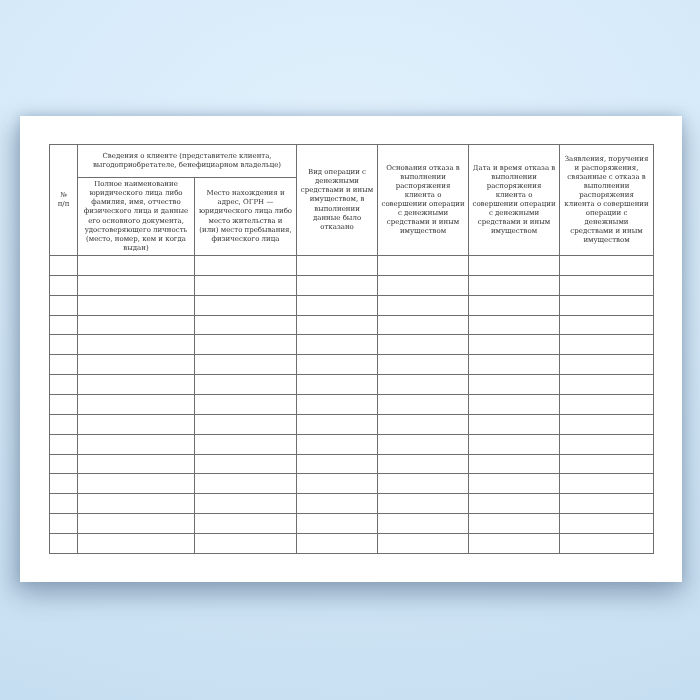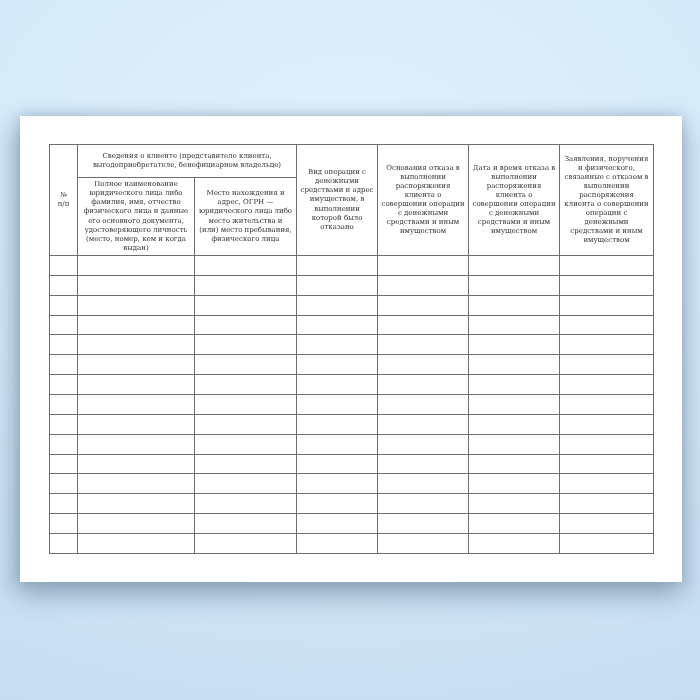--- a/index.html
+++ b/index.html
@@ -53,24 +53,24 @@
           <col class="c4">
         <col class="c5">
           <col class="c6">
           <col class="c7">
       </colgroup>
       <thead>
         <tr class="group-row">
           <th rowspan="2" class="th-num">№
 п/п</th>
           <th colspan="2">Сведения о клиенте (представителе клиента, выгодоприобретателе, бенефициарном владельце)</th>
-          <th rowspan="2">Вид операции с денежными средствами и адрес имуществом, в выполнении которой было отказано</th>
+          <th rowspan="2">Вид операции с денежными средствами и иным имуществом, в выполнении данные было отказано</th>
           <th rowspan="2">Основания отказа в выполнении распоряжения клиента о совершении операции с денежными средствами и иным имуществом</th>
           <th rowspan="2">Дата и время отказа в выполнении распоряжения клиента о совершении операции с денежными средствами и иным имуществом</th>
-          <th rowspan="2">Заявления, поручения и физического, связанные с отказом в выполнении распоряжения клиента о совершении операции с денежными средствами и иным имуществом</th>
+          <th rowspan="2">Заявления, поручения и распоряжения, связанные с отказа в выполнении распоряжения клиента о совершении операции с денежными средствами и иным имуществом</th>
         </tr>
         <tr class="sub-row">
           <th>Полное наименование юридического лица либо фамилия, имя, отчество физического лица и данные его основного документа, удостоверяющего личность (место, номер, кем и когда выдан)</th>
           <th>Место нахождения и адрес, ОГРН — юридического лица либо место жительства и (или) место пребывания, физического лица</th>
         </tr>
       </thead>
       <tbody>
           <tr>
             <td></td>
             <td></td>

